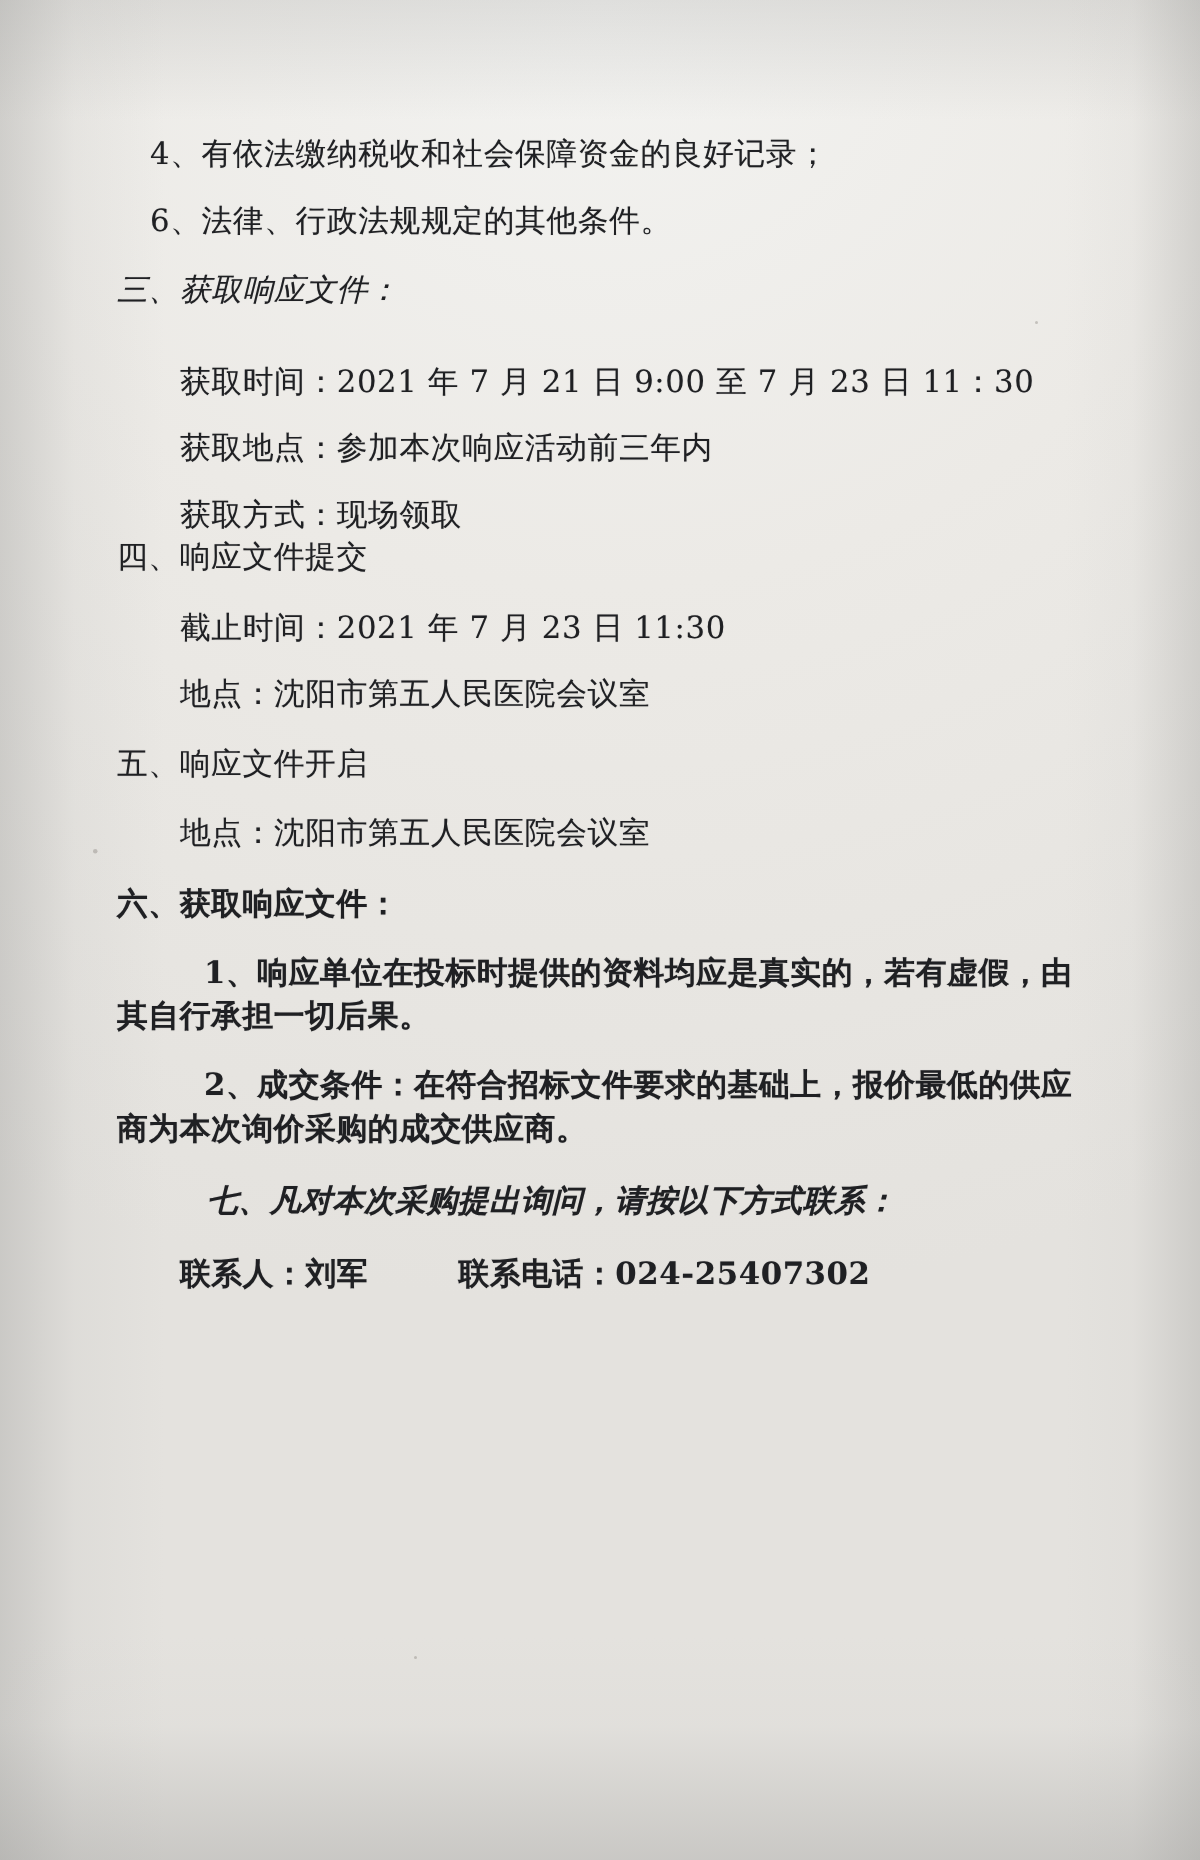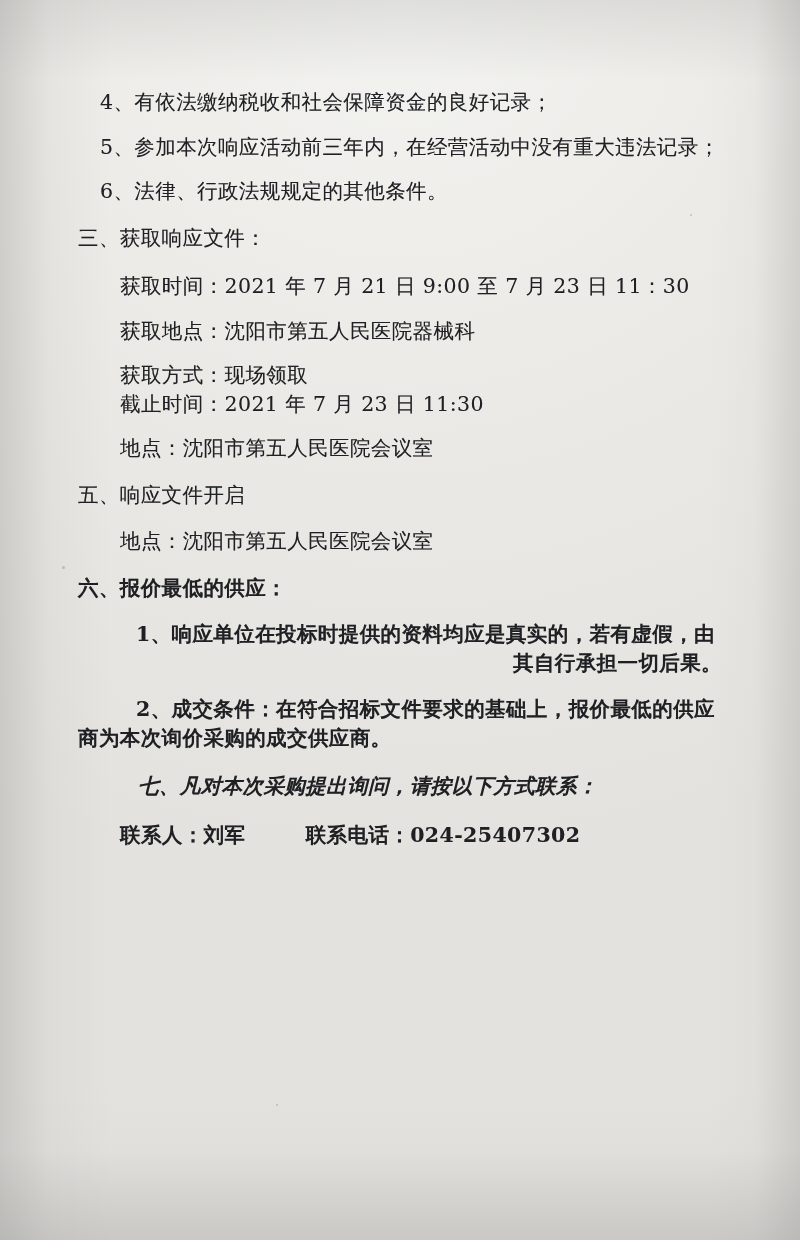--- a/index.html
+++ b/index.html
@@ -96,32 +96,32 @@
   <div class="shade-right"></div>
   <div class="shade-bottom"></div>
 
   <div class="speck" style="left:62px; top:566px; width:3px; height:3px;"></div>
   <div class="speck" style="left:276px; top:1104px; width:2px; height:2px;"></div>
   <div class="speck" style="left:690px; top:214px; width:2px; height:2px;"></div>
 
   <div class="content">
     <div id="lines">
         <div class="line ind-1" style="margin-bottom: 24px;">4、有依法缴纳税收和社会保障资金的良好记录；</div>
-        <div class="line ind-1" style="margin-bottom: 24px;">5、参加本次响应活动前三年内，在经营活动中没有重大违法记录；</div>
         <div class="line ind-1" style="margin-bottom: 26px;">6、法律、行政法规规定的其他条件。</div>
-        <div class="line ind-0" style="margin-bottom: 28px;">三、获取响应文件：</div>
+        <div class="line ind-0" style="margin-bottom: 40px; font-style: italic;">三、获取响应文件：</div>
         <div class="line ind-2" style="margin-bottom: 24px;">获取时间：2021 年 7 月 21 日 9:00 至 7 月 23 日 11：30</div>
-        <div class="line ind-2" style="margin-bottom: 24px;">获取地点：沈阳市第五人民医院器械科</div>
+        <div class="line ind-2" style="margin-bottom: 24px;">获取地点：参加本次响应活动前三年内</div>
         <div class="line ind-2" style="margin-bottom: 8px;">获取方式：现场领取</div>
+        <div class="line ind-0" style="margin-bottom: 26px;">四、响应文件提交</div>
         <div class="line ind-2" style="margin-bottom: 24px;">截止时间：2021 年 7 月 23 日 11:30</div>
         <div class="line ind-2" style="margin-bottom: 26px;">地点：沈阳市第五人民医院会议室</div>
         <div class="line ind-0" style="margin-bottom: 26px;">五、响应文件开启</div>
         <div class="line ind-2" style="margin-bottom: 26px;">地点：沈阳市第五人民医院会议室</div>
-        <div class="line ind-0 bold" style="margin-bottom: 26px;">六、报价最低的供应：</div>
+        <div class="line ind-0 bold" style="margin-bottom: 26px;">六、获取响应文件：</div>
         <div class="line ind-3 bold" style="margin-bottom: 8px;">1、响应单位在投标时提供的资料均应是真实的，若有虚假，由</div>
-        <div class="line ind-0 bold" style="margin-bottom: 26px; text-align: right;">其自行承担一切后果。</div>
+        <div class="line ind-0 bold" style="margin-bottom: 26px;">其自行承担一切后果。</div>
         <div class="line ind-3 bold" style="margin-bottom: 8px;">2、成交条件：在符合招标文件要求的基础上，报价最低的供应</div>
         <div class="line ind-0 bold" style="margin-bottom: 28px;">商为本次询价采购的成交供应商。</div>
         <div class="line ind-4 bold" style="margin-bottom: 28px;">七、凡对本次采购提出询问，请按以下方式联系：</div>
         <div class="line ind-2 bold" style="margin-bottom: 16px;">联系人：刘军        联系电话：024-25407302</div>
       </div>
   </div>
 </div>
 
 </body></html>

